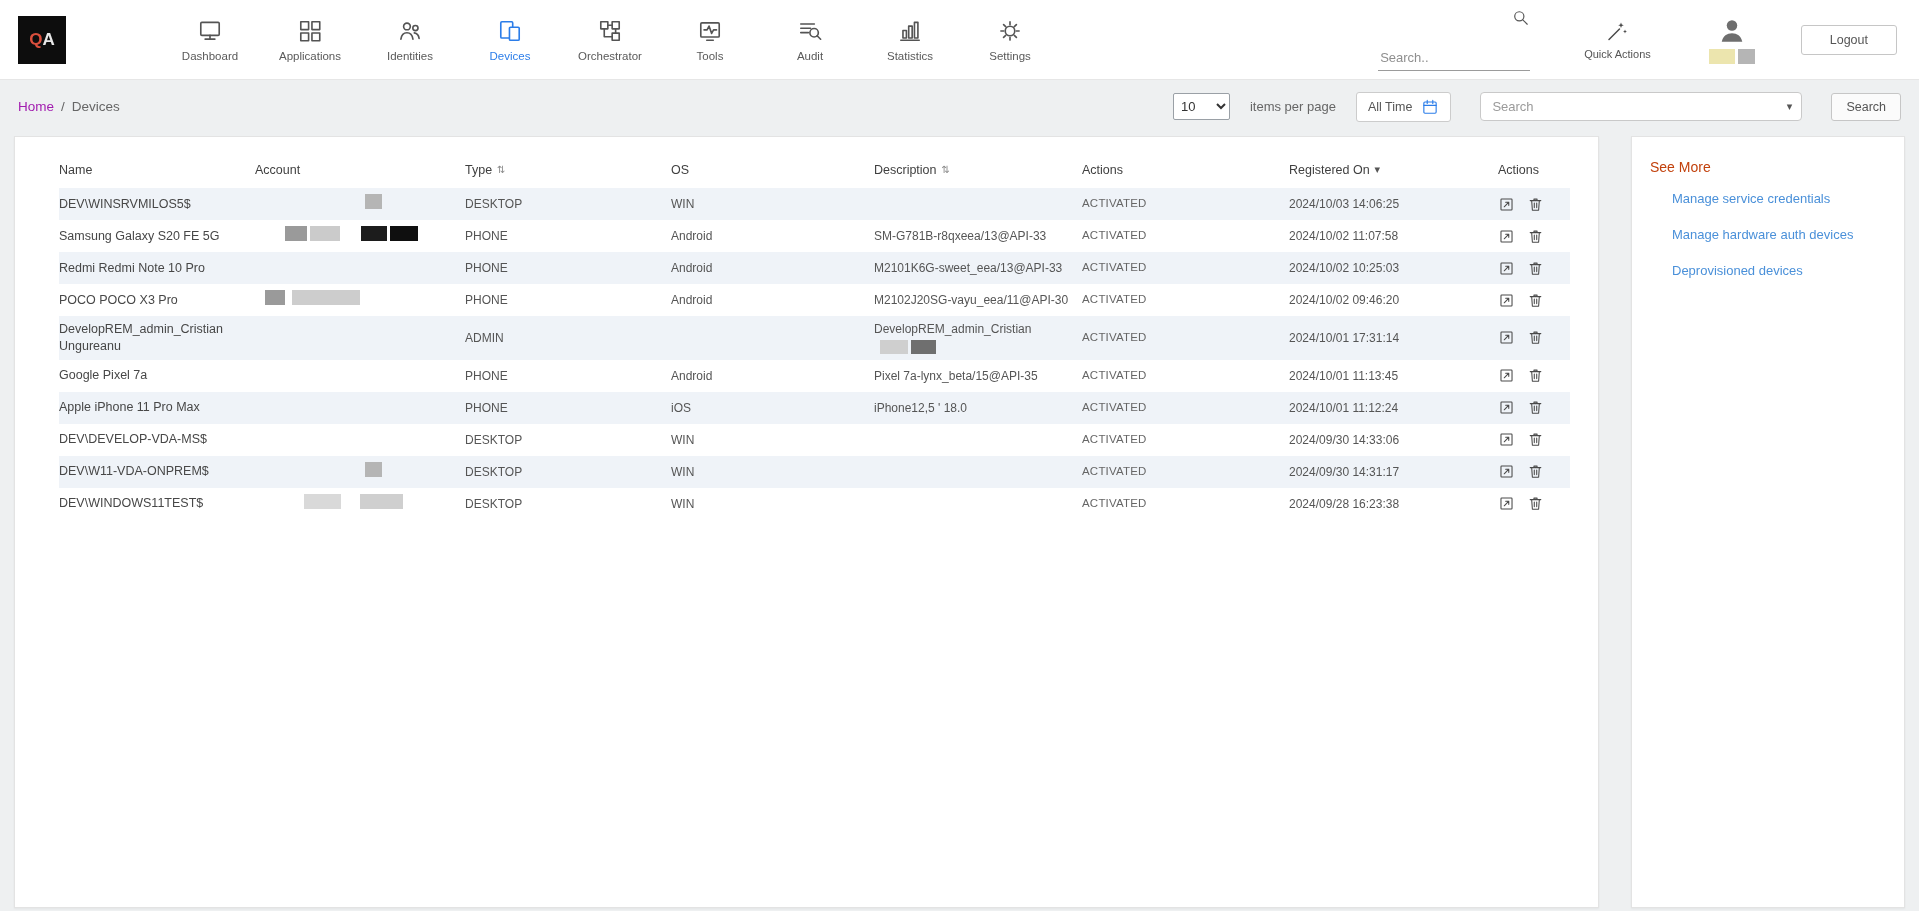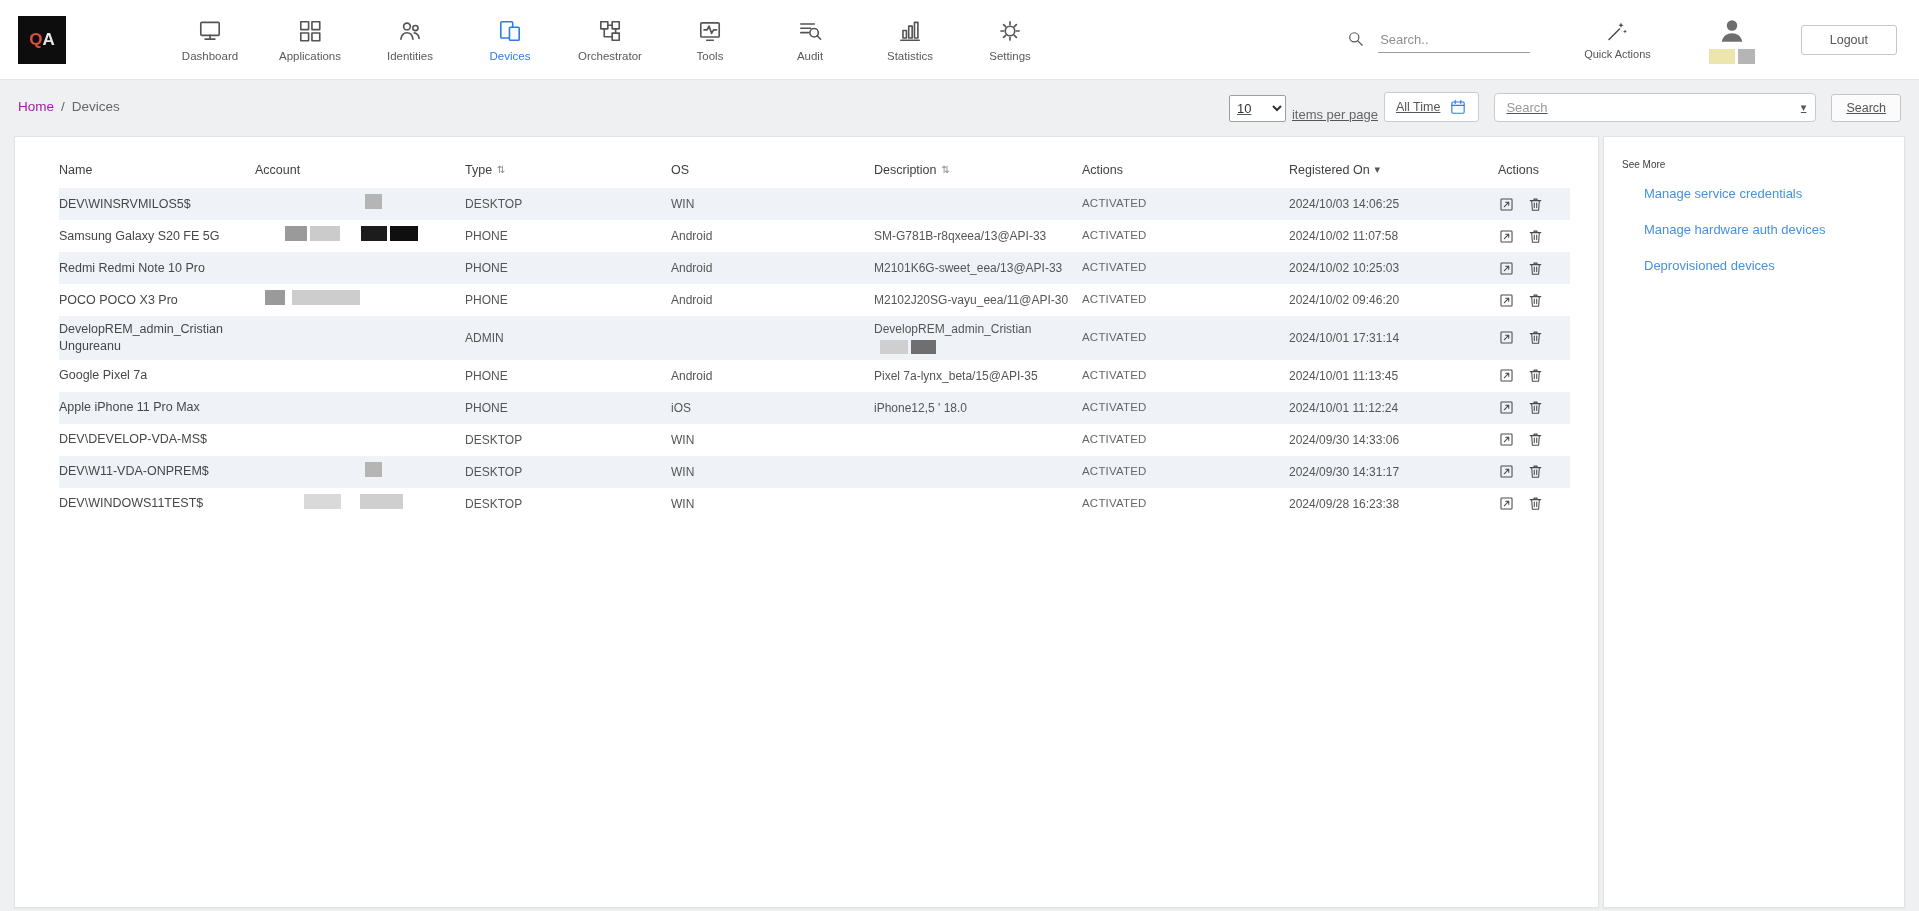--- a/index.html
+++ b/index.html
@@ -18,56 +18,56 @@
   .logo .q { color:#d94f3d; } .logo .a { color:#e8e8e8; }
   .nav-items { display:flex; margin-left:94px;text-align:right; }
   .nav-item { width:100px; display:flex; flex-direction:column; align-items:center; gap:6px;
               color:#545454; cursor:pointer; text-decoration:none; }
   .nav-item .nic { width:26px; height:26px; }
   .nav-item .lbl { font-size:11.5px; color:#5a5a5a; }
   .nav-item.active { color:#2b7de9; }
   .nav-item.active .lbl { color:#2b7de9; }
 
   .topnav-right { margin-left:auto; display:flex; align-items:center; }
-  .gsearch { display:flex; align-items:flex-end; gap:13px; }
+  .gsearch { display:flex; align-items:flex-end; gap:13px;flex-direction:column; }
   .gsearch .sic { width:19px; height:19px; color:#555; margin-bottom:5px; cursor:pointer; }
   .gsearch input { width:152px; border:none; border-bottom:1px solid #9b9b9b; background:transparent;
                    font-size:13px; padding:5px 2px; color:#444; outline:none; }
   .gsearch input::placeholder { color:#8f8f8f; }
   .quick { display:flex; flex-direction:column; align-items:center; gap:5px; margin-left:54px; cursor:pointer; }
   .quick .qic { width:24px; height:24px; color:#4a4a4a; }
   .quick .lbl { font-size:11px; color:#555; }
   .avatarbox { margin-left:58px; display:flex; flex-direction:column; align-items:center; gap:3px; }
   .avatarbox .aic { width:30px; height:30px; color:#6e6e6e; cursor:pointer; }
   .blkrow { display:flex; gap:3px; }
   .blk { display:inline-block; height:15px; }
   .logout-btn { margin-left:46px; background:#fff; border:1px solid #c6c6c6; border-radius:3px;
                 padding:7px 28px; font-size:12.5px; color:#555; cursor:pointer; }
 
   
   .subbar { height:53px; display:flex; align-items:center; padding:0 18px; }
   .breadcrumb { font-size:13.5px; color:#666; display:flex; gap:7px; }
   .breadcrumb .home { color:#a21caf; cursor:pointer; }
-  .toolbar { margin-left:auto; display:flex; align-items:flex-end; gap:6px;text-decoration:underline; }
+  .toolbar { margin-left:auto; display:flex; align-items:center; gap:20px; }
   .pp-select { width:57px; height:27px; font-size:13px; color:#333; border:1px solid #9aa0a6;
                border-radius:2px; background:#fff; padding:0 3px; }
   .pp-label { font-size:13px; color:#666; }
   .time-btn { display:flex; align-items:center; gap:9px; background:#fff; border:1px solid #ccc;
               border-radius:3px; padding:5px 11px; font-size:12.5px; color:#555; cursor:pointer; }
   .time-btn .cic { width:18px; height:18px; color:#2b7de9; }
   .search-combo { width:322px; height:29px; background:#fff; border:1px solid #c9c9c9; border-radius:4px;
                   display:flex; align-items:center; padding:0 9px 0 11px; margin-left:9px; }
   .search-combo input { flex:1; border:none; outline:none; font-size:13px; color:#444; background:transparent; }
   .search-combo input::placeholder { color:#9a9a9a; }
   .combo-caret { color:#555; font-size:11px; cursor:pointer; line-height:1; }
   .search-btn { margin-left:9px; background:#fbfbfb; border:1px solid #c6c6c6; border-radius:3px;
                 padding:6px 14px; font-size:12.5px; color:#555; cursor:pointer; }
 
   
-  .content { display:flex; gap:4px; padding:3px 14px 0; }
+  .content { display:flex; gap:32px; padding:3px 14px 0; }
   .card { background:#fff; border:1px solid #e3e3e3; box-shadow:0 1px 2px rgba(0,0,0,.05); }
   .table-card { width:1585px; height:772px; padding:14px 28px 20px 44px; }
   .side-card { flex:1; height:772px; padding:22px 18px; }
 
   .thead, .tr { display:grid; grid-template-columns:196px 210px 206px 203px 208px 207px 209px 1fr;
                 align-items:center; }
   .thead { min-height:37px; font-size:12.5px; color:#3f3f3f; }
   .th { display:flex; align-items:center; gap:5px; }
   .sort { color:#888; font-size:10px; cursor:pointer; }
   .sort.desc { font-size:11px; color:#555; }
@@ -83,21 +83,21 @@
   .desccol { display:flex; flex-direction:column; align-items:flex-start; gap:3px; }
 
   .tfoot { display:flex; align-items:center; margin-top:20px; }
   .total { font-size:13px; color:#555; }
   .pagination { margin-left:auto; display:flex; align-items:center; gap:15px; padding-right:26px; }
   .pg { cursor:pointer; }
   .pg.num { font-size:13px; color:#7aa7d9; text-decoration:none; }
   .pg.num.active { color:#3a77c9; font-weight:bold; }
   .pgi { width:13px; height:13px; color:#5b93d1; stroke-width:2; }
 
-  .side-title { font-size:10px; color:#404040; }
+  .side-title { font-size:14px; color:#c2410c; }
   .side-links { margin-top:16px; padding-left:22px; display:flex; flex-direction:column; gap:21px; }
   .side-link { color:#4a90d9; font-size:13px; cursor:pointer; text-decoration:none; }
 </style>
 </head>
 <body>
 
 <svg xmlns="http://www.w3.org/2000/svg" style="position:absolute;width:0;height:0">
   <defs>
     <symbol id="i-monitor" viewBox="0 0 24 24">
         <rect x="3.5" y="4" width="17" height="12" rx="1"></rect>

